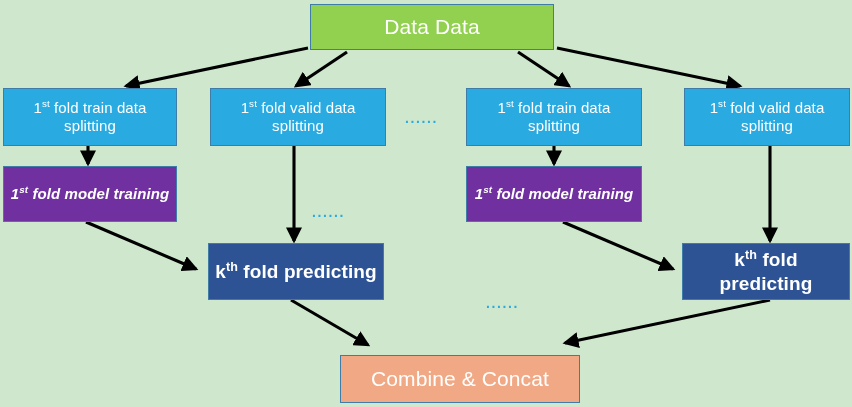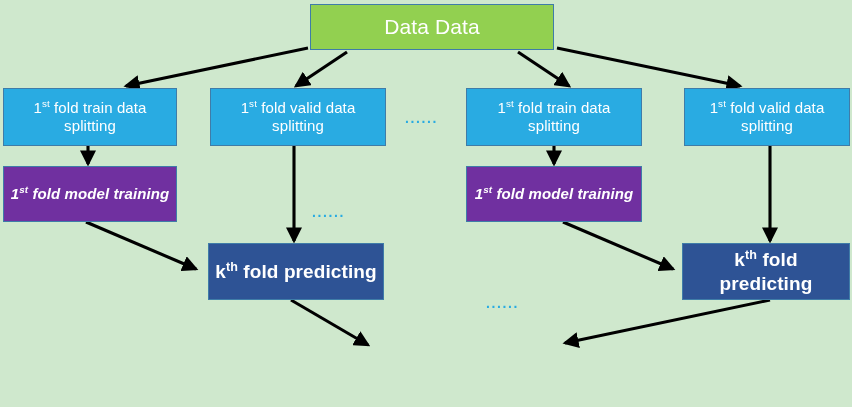--- a/index.html
+++ b/index.html
@@ -133,18 +133,21 @@
   </div>
 
   <div class="node n-predict" style="left:208px; top:243px; width:176px; height:57px;">
     <span class="label"><span>k</span><sup>th</sup><span> fold predicting</span></span>
   </div>
 
   <div class="node n-predict" style="left:682px; top:243px; width:168px; height:57px;">
     <span class="label"><span>k</span><sup>th</sup><span> fold predicting</span></span>
   </div>
 
+  <div class="node n-combine" style="left:340px; top:355px; width:240px; height:48px;">
+    <span class="label">Combine &amp; Concat</span>
+  </div>
 
   <span class="dots" style="left:405px; top:110px;">......</span>
   <span class="dots" style="left:312px; top:204px;">......</span>
   <span class="dots" style="left:486px; top:295px;">......</span>
 
 </div>
 
 </body></html>

